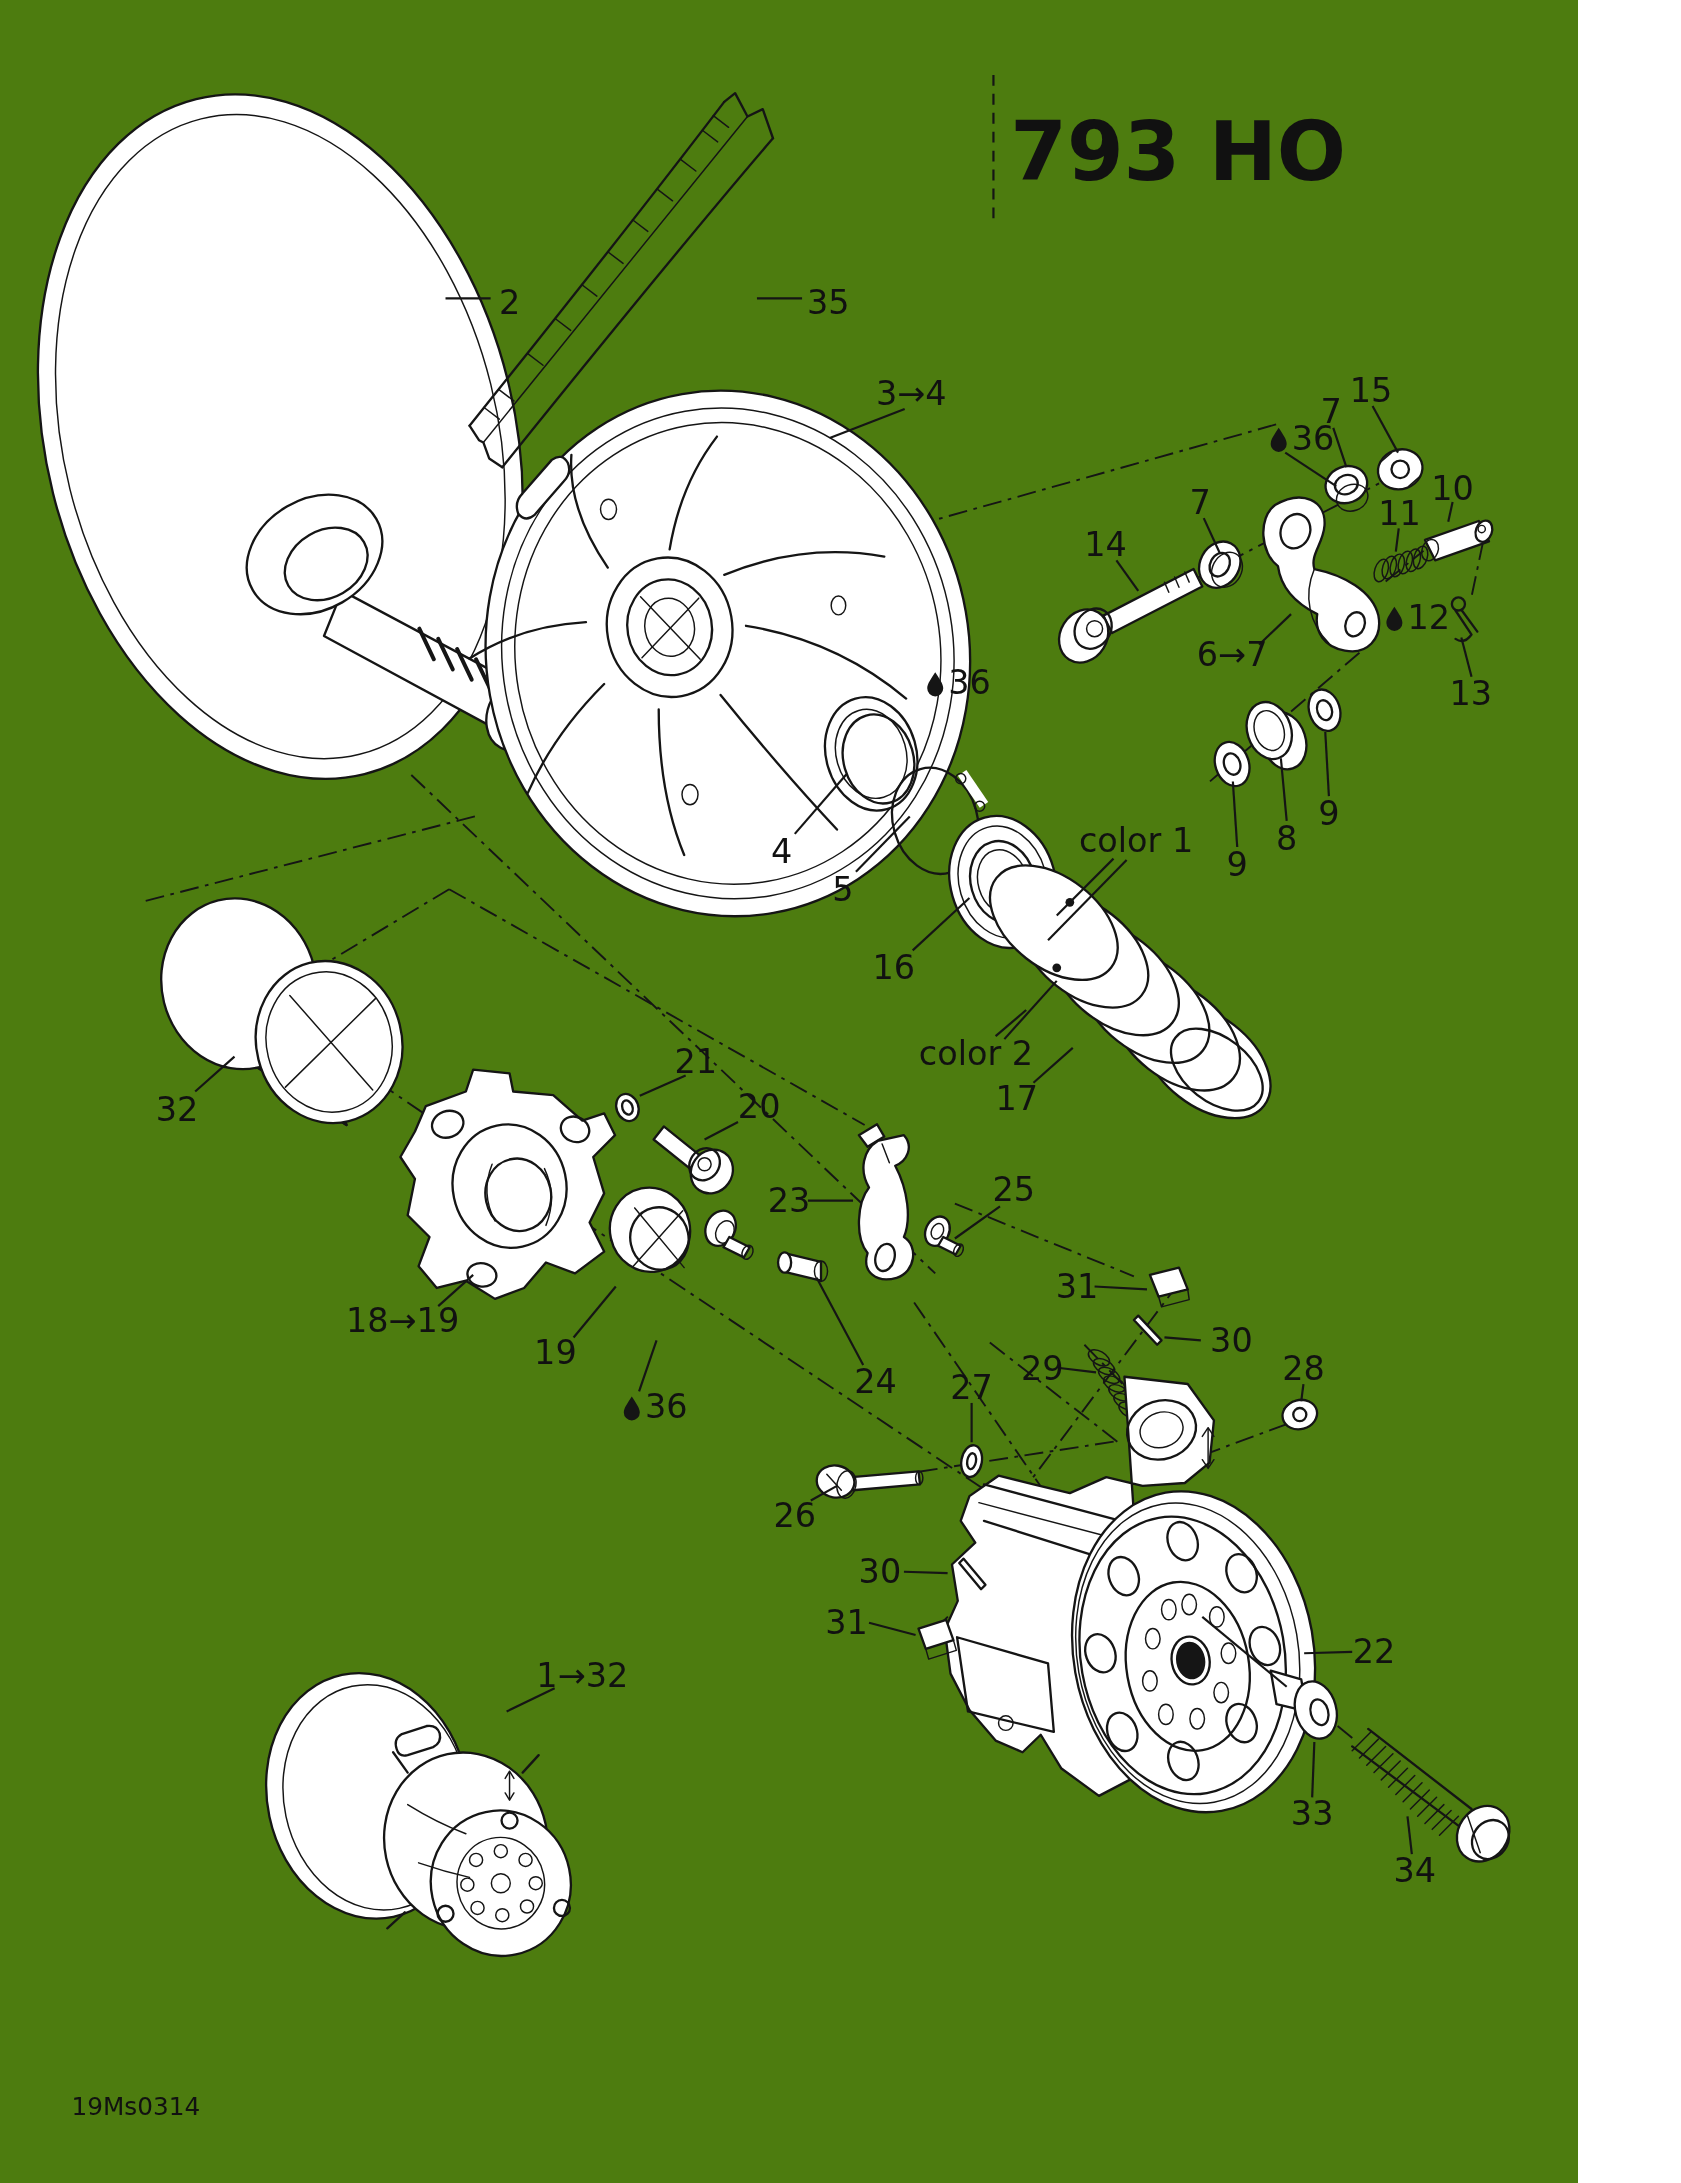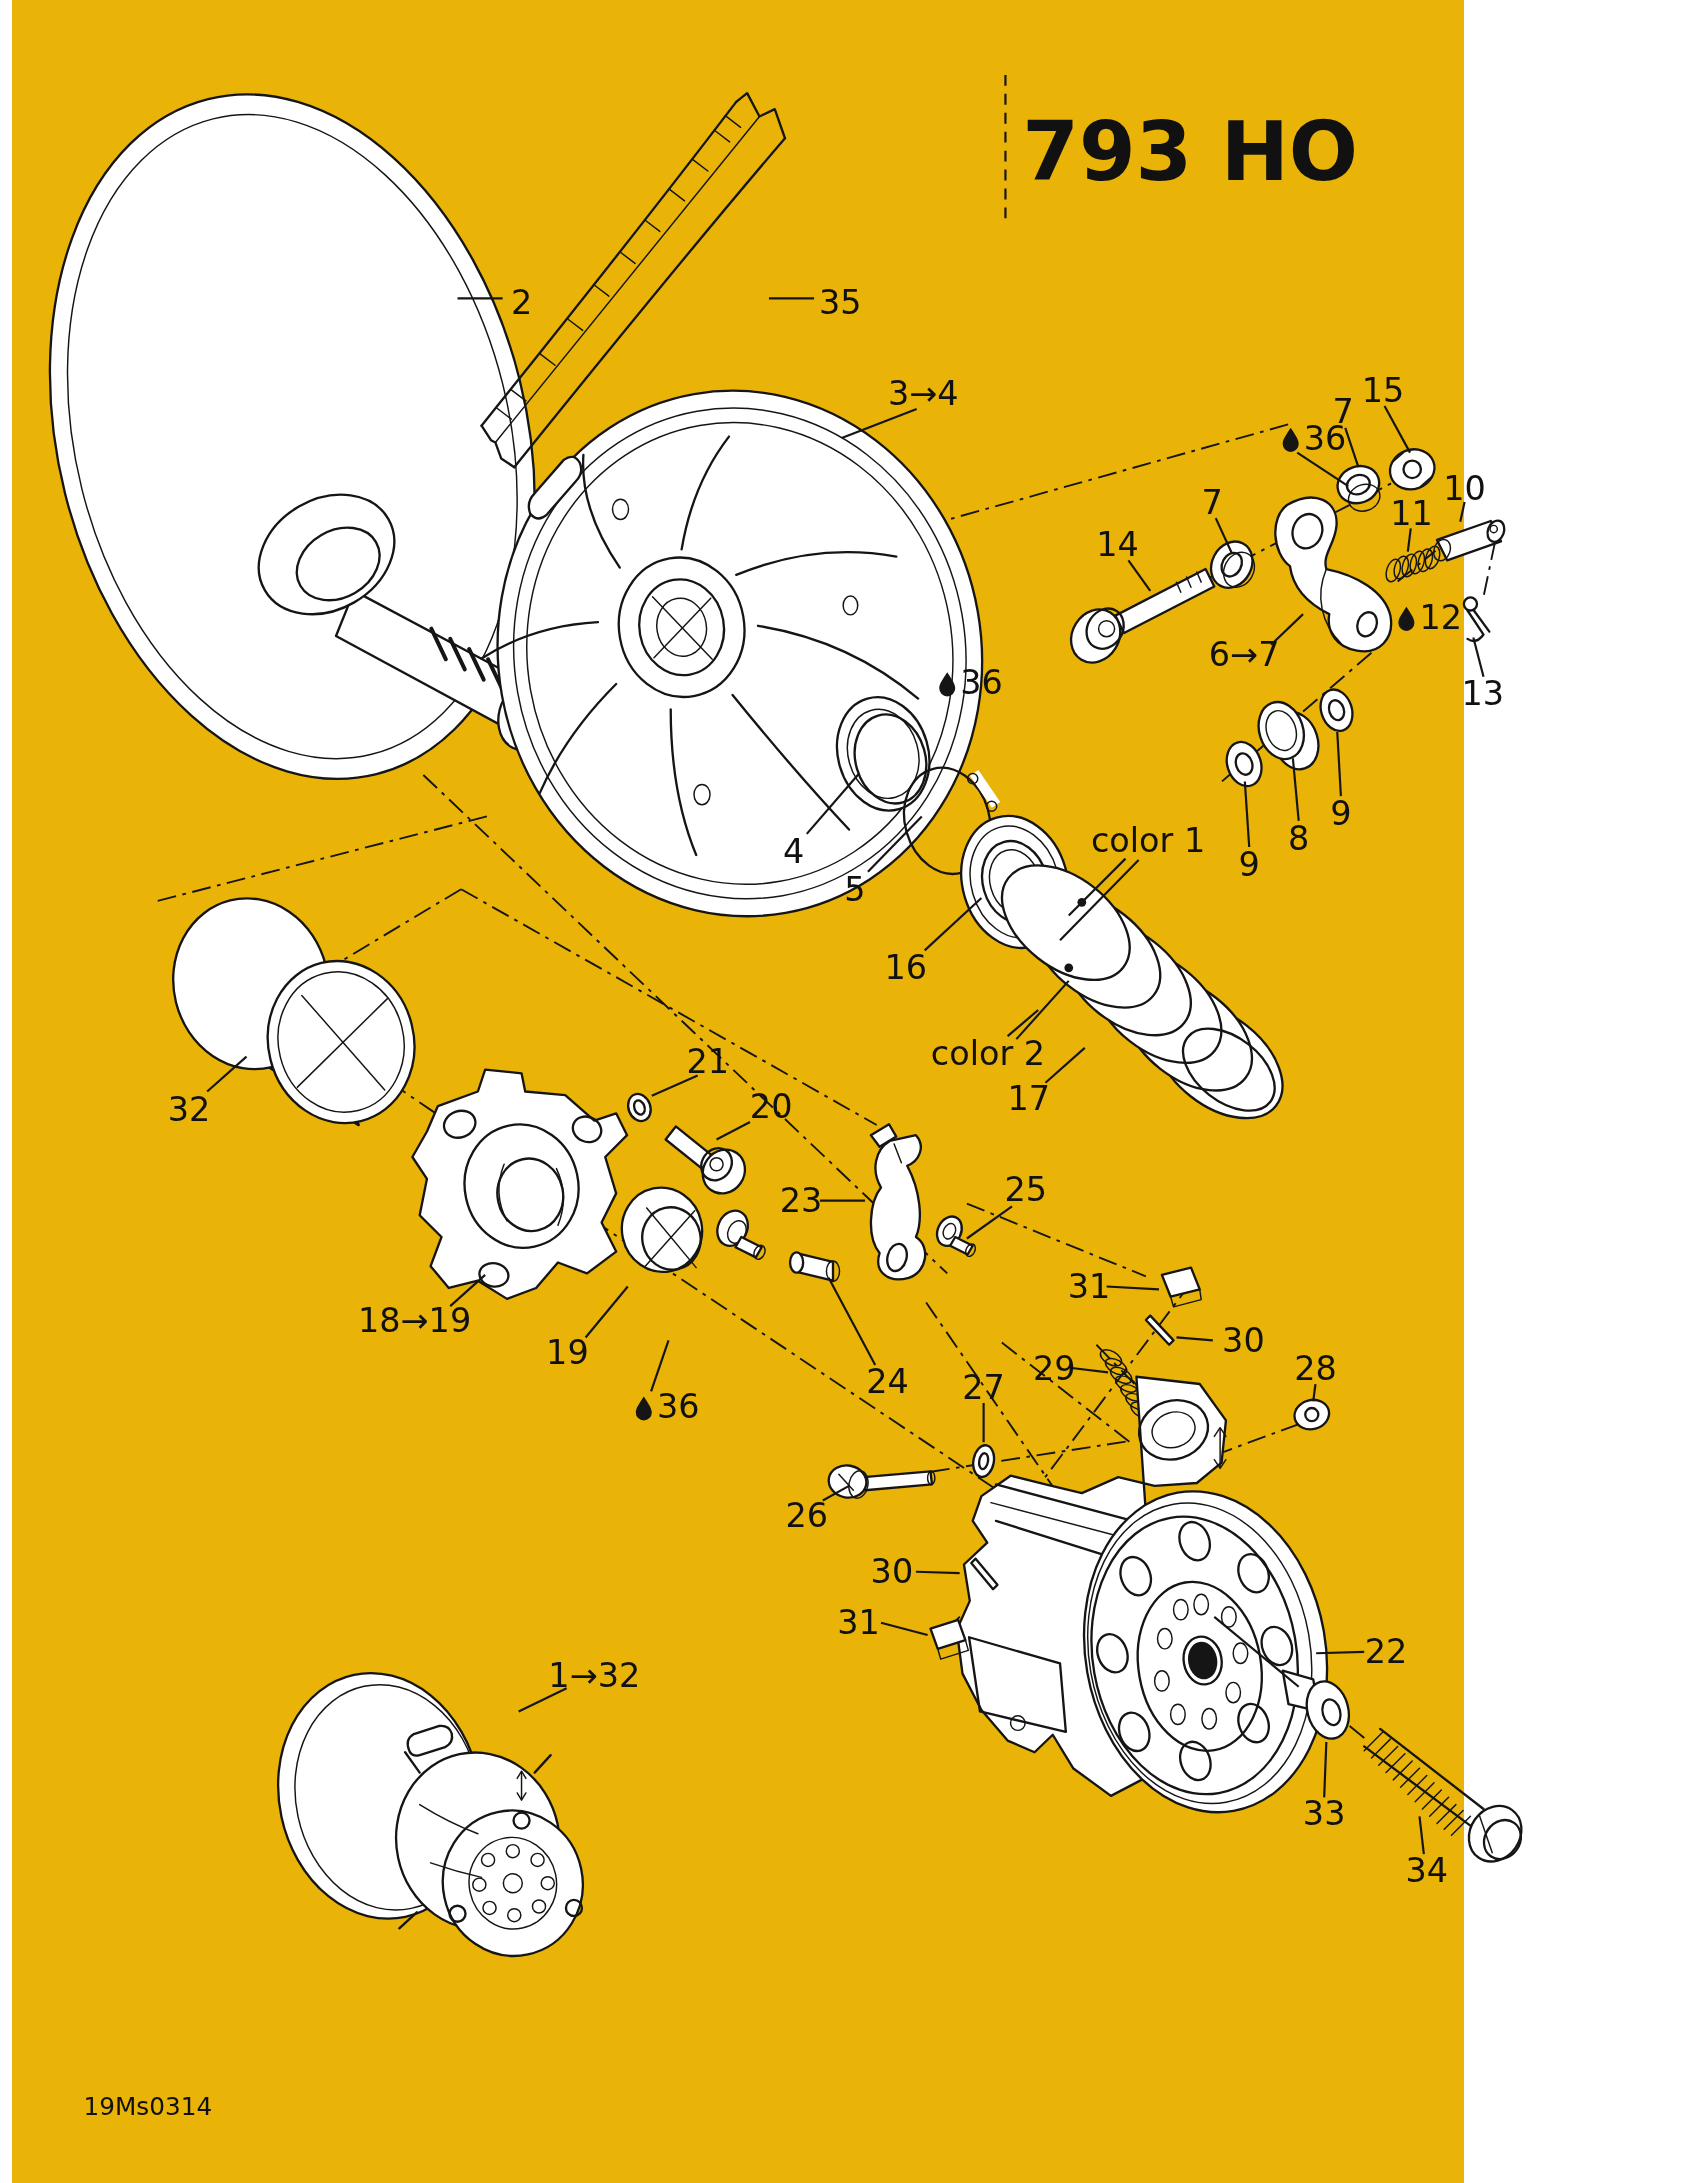--- a/index.html
+++ b/index.html
@@ -1,16 +1,16 @@
 <!DOCTYPE html>
 <html style="font-size:11.6px"><head>
 <meta charset="utf-8">
 <style>
   html,body { margin:0; padding:0; background:#ffffff; }
-  .page { width:1452px; height:2183px; position:relative; background:#eab308;margin-left:12px; }
+  .page { width:1578px; height:2183px; position:relative; background:#4d7c0f; }
   svg { display:block; }
   .s  { fill:none; stroke:#151515; stroke-width:3.2; stroke-linecap:round; stroke-linejoin:round; }
   .w  { fill:#ffffff; stroke:#151515; stroke-width:3.2; stroke-linecap:round; stroke-linejoin:round; }
   .thin  { stroke-width:2; }
   .thick { stroke-width:5.5; }
   .dark  { fill:#151515; stroke:none; }
   .gapw  { stroke:#ffffff; stroke-width:14; fill:none; }
   .lead  { stroke:#151515; stroke-width:3; fill:none; }
   .axis  { stroke:#151515; stroke-width:2.6; fill:none; stroke-dasharray:26 9 5 9; }
   .dashv { stroke:#151515; stroke-width:3; fill:none; stroke-dasharray:15 11; }

